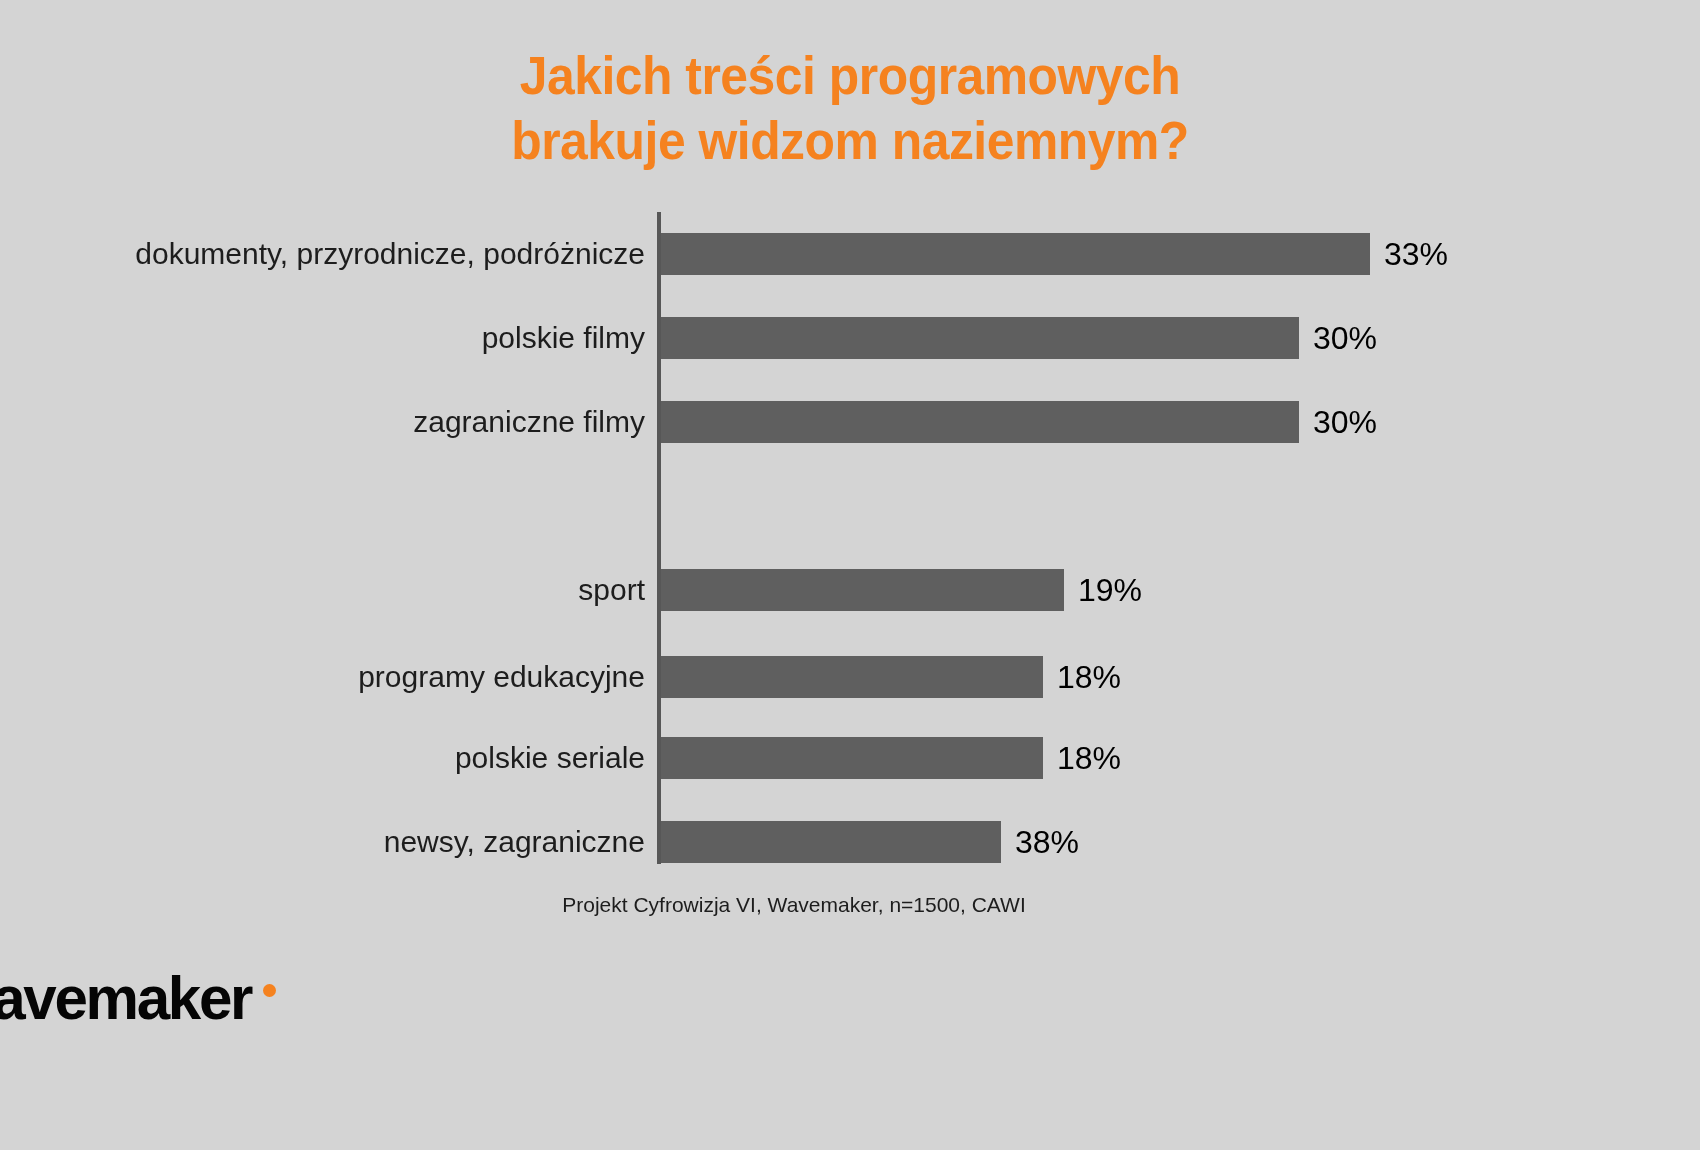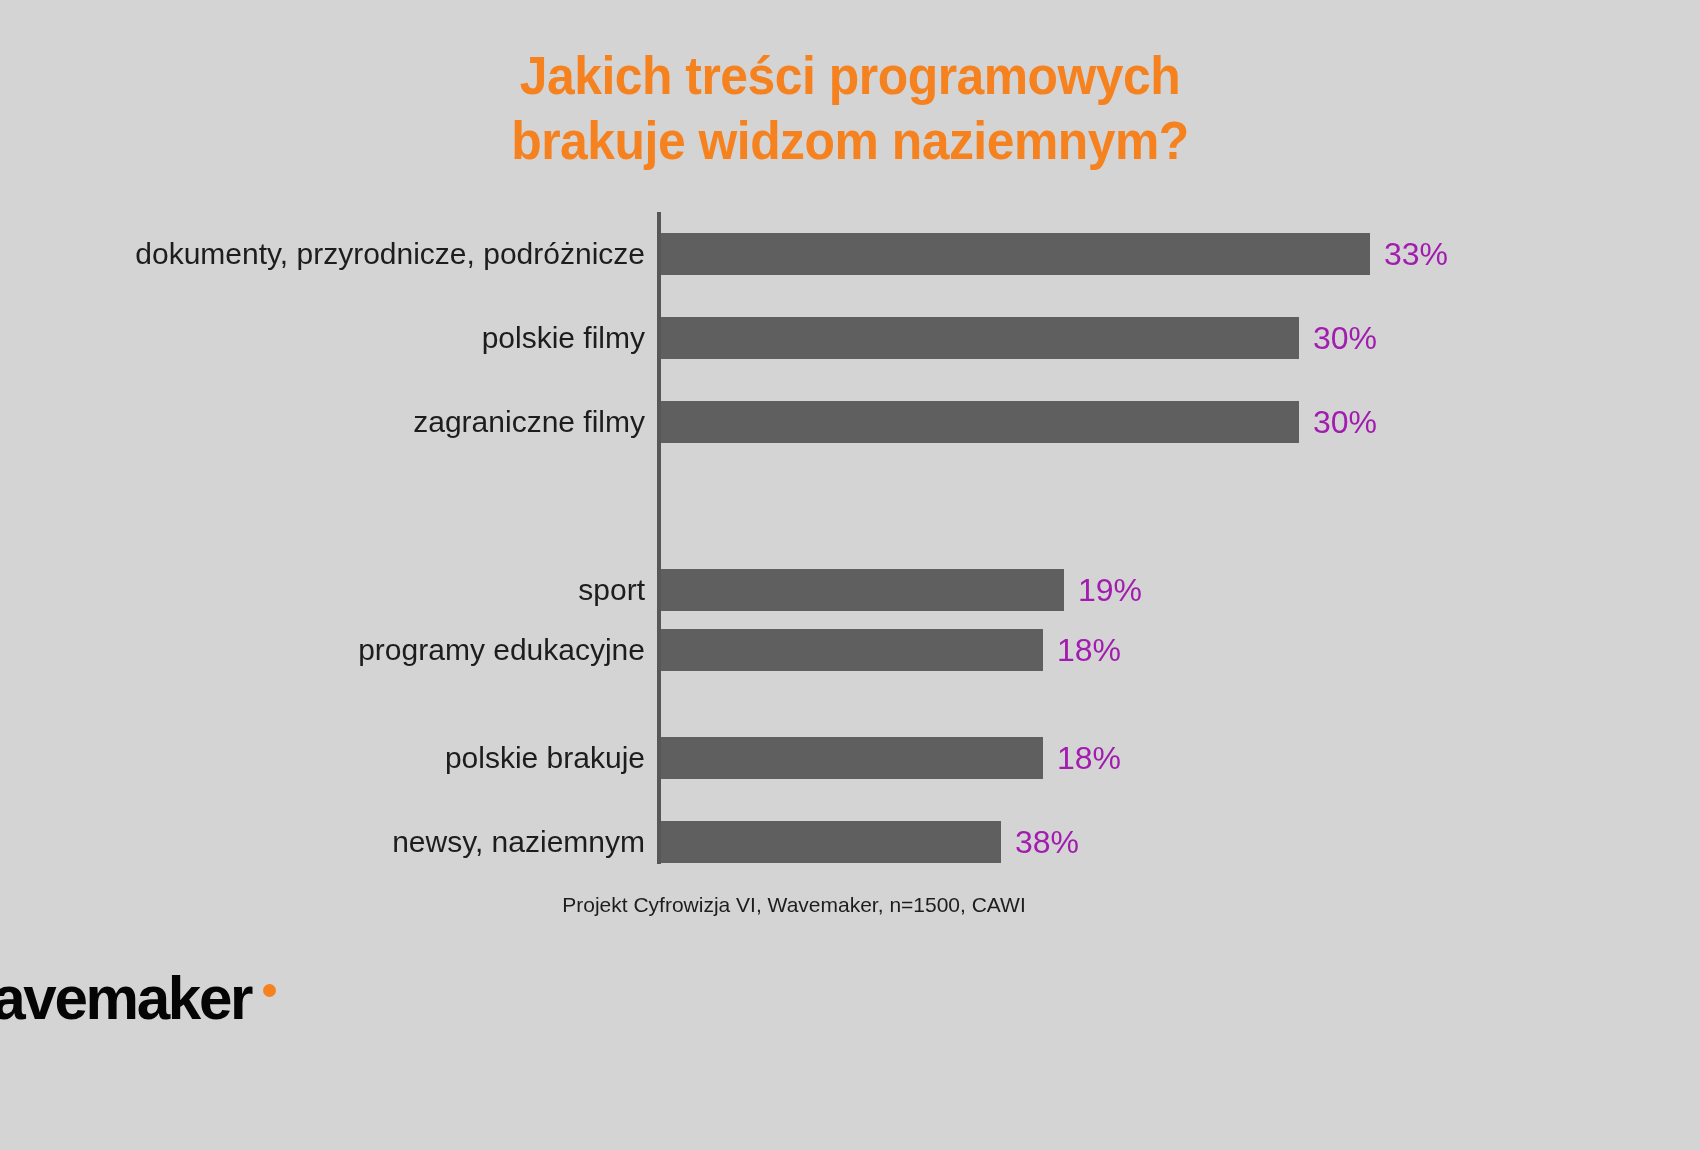--- a/index.html
+++ b/index.html
@@ -89,21 +89,21 @@
   }
 
   .bar {
     height: 42px;
     background: #5f5f5f;
   }
 
   .bar-value {
     margin-left: 14px;
     font-size: 32px;
-    color: #a21caf;
+    color: #000000;
     line-height: 1;
     white-space: nowrap;
   }
 
   
   #source-note {
     position: absolute;
     left: 0;
     top: 893px;
     width: 1700px;
@@ -186,38 +186,38 @@
 
 
     <div class="bar-row" style="top:336px">
       <div class="cat-label">sport</div>
       <div class="bar-wrap">
         <div class="bar" style="width:403px"></div>
         <div class="bar-value">19%</div>
       </div>
     </div>
 
-    <div class="bar-row" style="top:396px">
+    <div class="bar-row" style="top:423px">
       <div class="cat-label">programy edukacyjne</div>
       <div class="bar-wrap">
         <div class="bar" style="width:382px"></div>
         <div class="bar-value">18%</div>
       </div>
     </div>
 
     <div class="bar-row" style="top:504px">
-      <div class="cat-label">polskie brakuje</div>
+      <div class="cat-label">polskie seriale</div>
       <div class="bar-wrap">
         <div class="bar" style="width:382px"></div>
         <div class="bar-value">18%</div>
       </div>
     </div>
 
     <div class="bar-row" style="top:588px">
-      <div class="cat-label">newsy, naziemnym</div>
+      <div class="cat-label">newsy, zagraniczne</div>
       <div class="bar-wrap">
         <div class="bar" style="width:340px"></div>
         <div class="bar-value">38%</div>
       </div>
     </div>
   </div>
 
   <div id="source-note">
     <span id="source-note-inner">Projekt Cyfrowizja VI, Wavemaker, n=1500, CAWI</span>
   </div>

